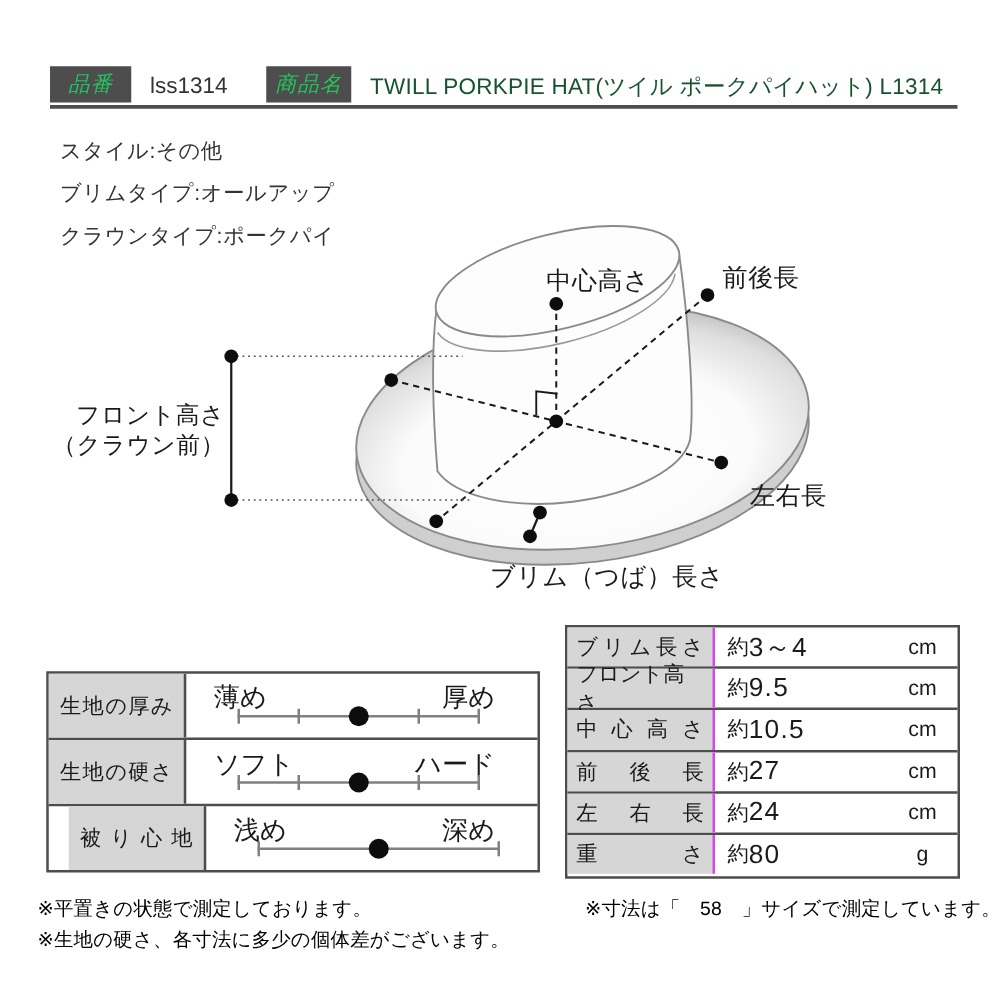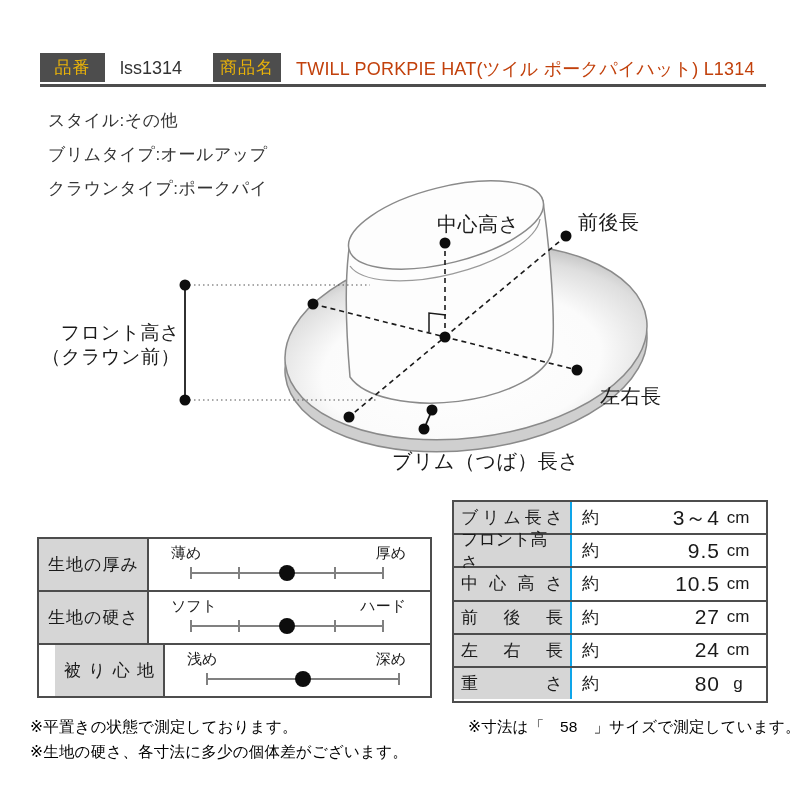--- a/index.html
+++ b/index.html
@@ -6,28 +6,28 @@
   body{
     width:800px;height:800px;background:#ffffff;position:relative;
     font-family:"Liberation Sans","DejaVu Sans",sans-serif;
     color:#2b2b2b;overflow:hidden;
     -webkit-font-smoothing:antialiased;
   }
   .abs{position:absolute;}
 
   
   .tagbox{
-    position:absolute;height:29px;background:#4d4d4d;color:#eab308;
+    position:absolute;height:29px;background:#4d4d4d;color:#22c55e;
     display:flex;align-items:center;justify-content:center;
-    font-size:17px;letter-spacing:1px;
+    font-size:17px;letter-spacing:1px;font-style:italic;
   }
   .tag-item{left:40px;top:53px;width:65px;}
   .tag-name{left:213px;top:53px;width:68px;}
   .hdr-code{left:120px;top:58px;font-size:18px;color:#333;}
-  .hdr-pname{left:296px;top:57px;font-size:18px;color:#c2410c;letter-spacing:.2px;}
+  .hdr-pname{left:296px;top:57px;font-size:18px;color:#14532d;letter-spacing:.2px;}
   .hdr-rule{left:40px;top:84px;width:726px;height:3px;background:#4d4d4d;}
 
   
   .styleline{left:48px;font-size:17px;color:#333;letter-spacing:.5px;}
 
   
   .diagram-svg{left:150px;top:180px;}
   .dlabel{font-size:20px;color:#1a1a1a;font-weight:500;letter-spacing:.5px;white-space:nowrap;}
   .dlabel-frontheight{left:38px;top:321px;width:142px;text-align:right;line-height:24px;font-size:19px;}
 
@@ -40,45 +40,45 @@
   .frow:last-child{border-bottom:none;margin-left:16px;}
   .flabel{
     position:absolute;left:0;top:0;bottom:0;width:110px;background:#d6d6d6;
     border-right:2px solid #4d4d4d;box-sizing:border-box;
     display:flex;align-items:center;padding:0 9px;font-size:17px;color:#1a1a1a;
   }
   .flabel span{display:block;width:100%;text-align-last:justify;}
   .fcontent{position:absolute;left:110px;right:0;top:0;bottom:0;}
   .fminmax{
     display:flex;justify-content:space-between;
-    padding:5px 24px 0 22px;font-size:15px;color:#1a1a1a;
+    padding:5px 34px 0 22px;font-size:21px;color:#1a1a1a;
   }
   .ftrack{position:absolute;left:41px;top:33px;width:194px;height:2px;background:#808080;}
   .ftick{position:absolute;top:-5px;width:2px;height:12px;background:#808080;}
   .fdot{
     position:absolute;top:-7px;left:89px;width:16px;height:16px;
     border-radius:50%;background:#0d0d0d;
   }
 
   
   .stable{
     position:absolute;left:452px;top:500px;width:316px;height:203px;
     border:2px solid #4d4d4d;box-sizing:border-box;background:#fff;
   }
   .srow{display:flex;height:31.2px;border-bottom:2px solid #4d4d4d;}
   .srow:last-child{border-bottom:none;}
   .slabel{
-    width:118px;background:#d6d6d6;border-right:2px solid #0ea5e9;
+    width:118px;background:#d6d6d6;border-right:2px solid #d946ef;
     box-sizing:border-box;display:flex;align-items:center;
     padding:0 7px;font-size:17px;color:#1a1a1a;
   }
   .slabel span{display:block;width:100%;text-align-last:justify;}
   .svalue{flex:1;display:flex;align-items:center;padding:0 10px;}
   .sapprox{font-size:17px;color:#1a1a1a;}
-  .sval{flex:1;text-align:right;font-size:21px;color:#1a1a1a;letter-spacing:1px;}
+  .sval{flex:1;text-align:left;font-size:21px;color:#1a1a1a;letter-spacing:1px;}
   .sunit{width:36px;text-align:center;font-size:17px;color:#1a1a1a;}
 
   
   .note{font-size:15.5px;color:#000000;letter-spacing:.2px;white-space:nowrap;}
 </style>
 </head>
 <body>
 
 <div>
 

